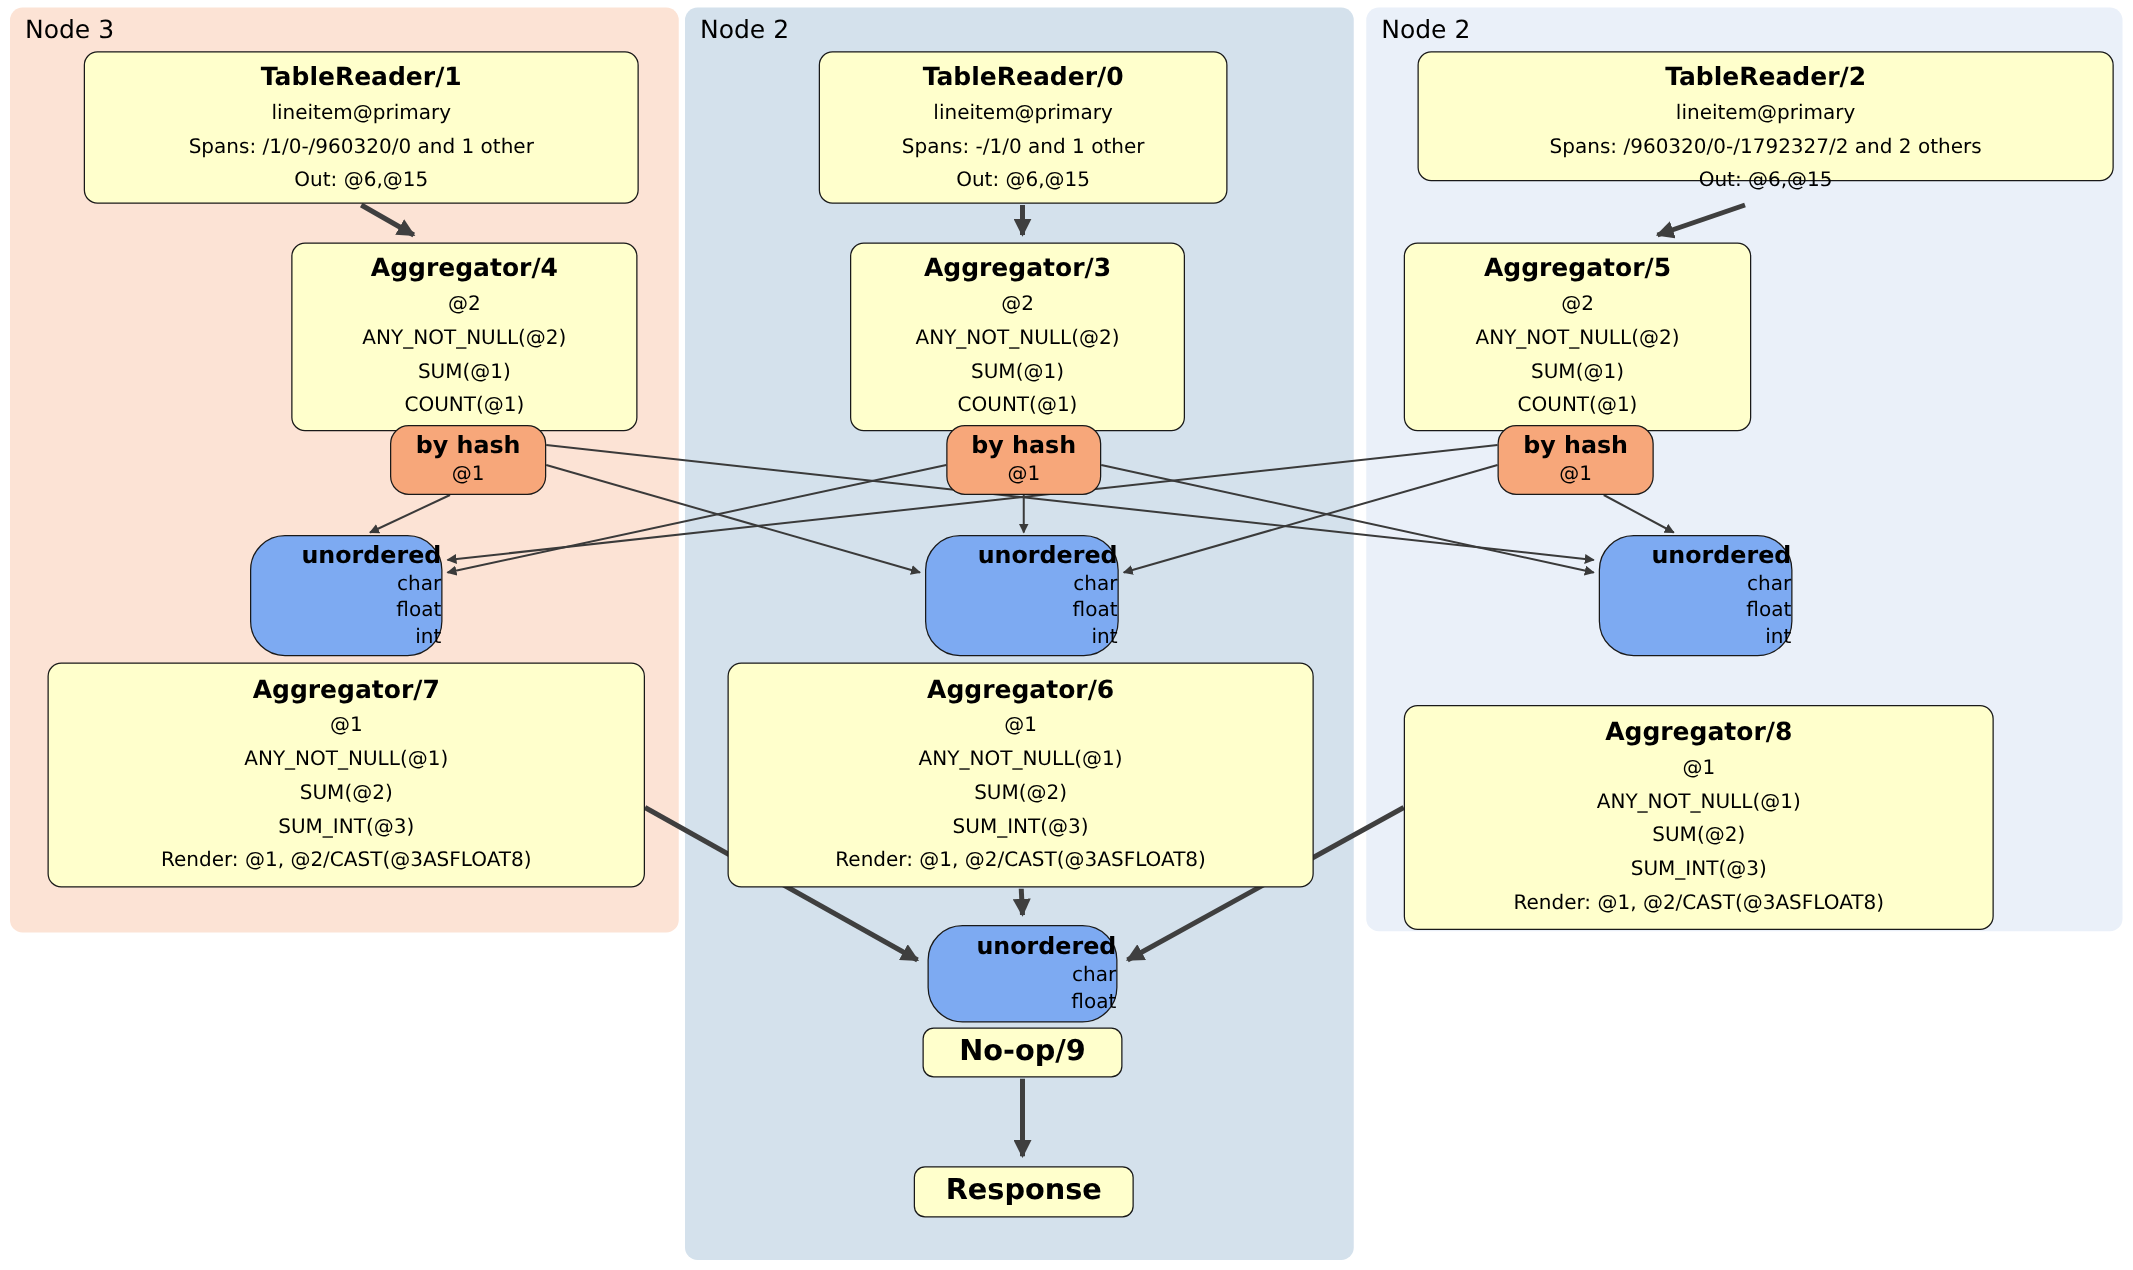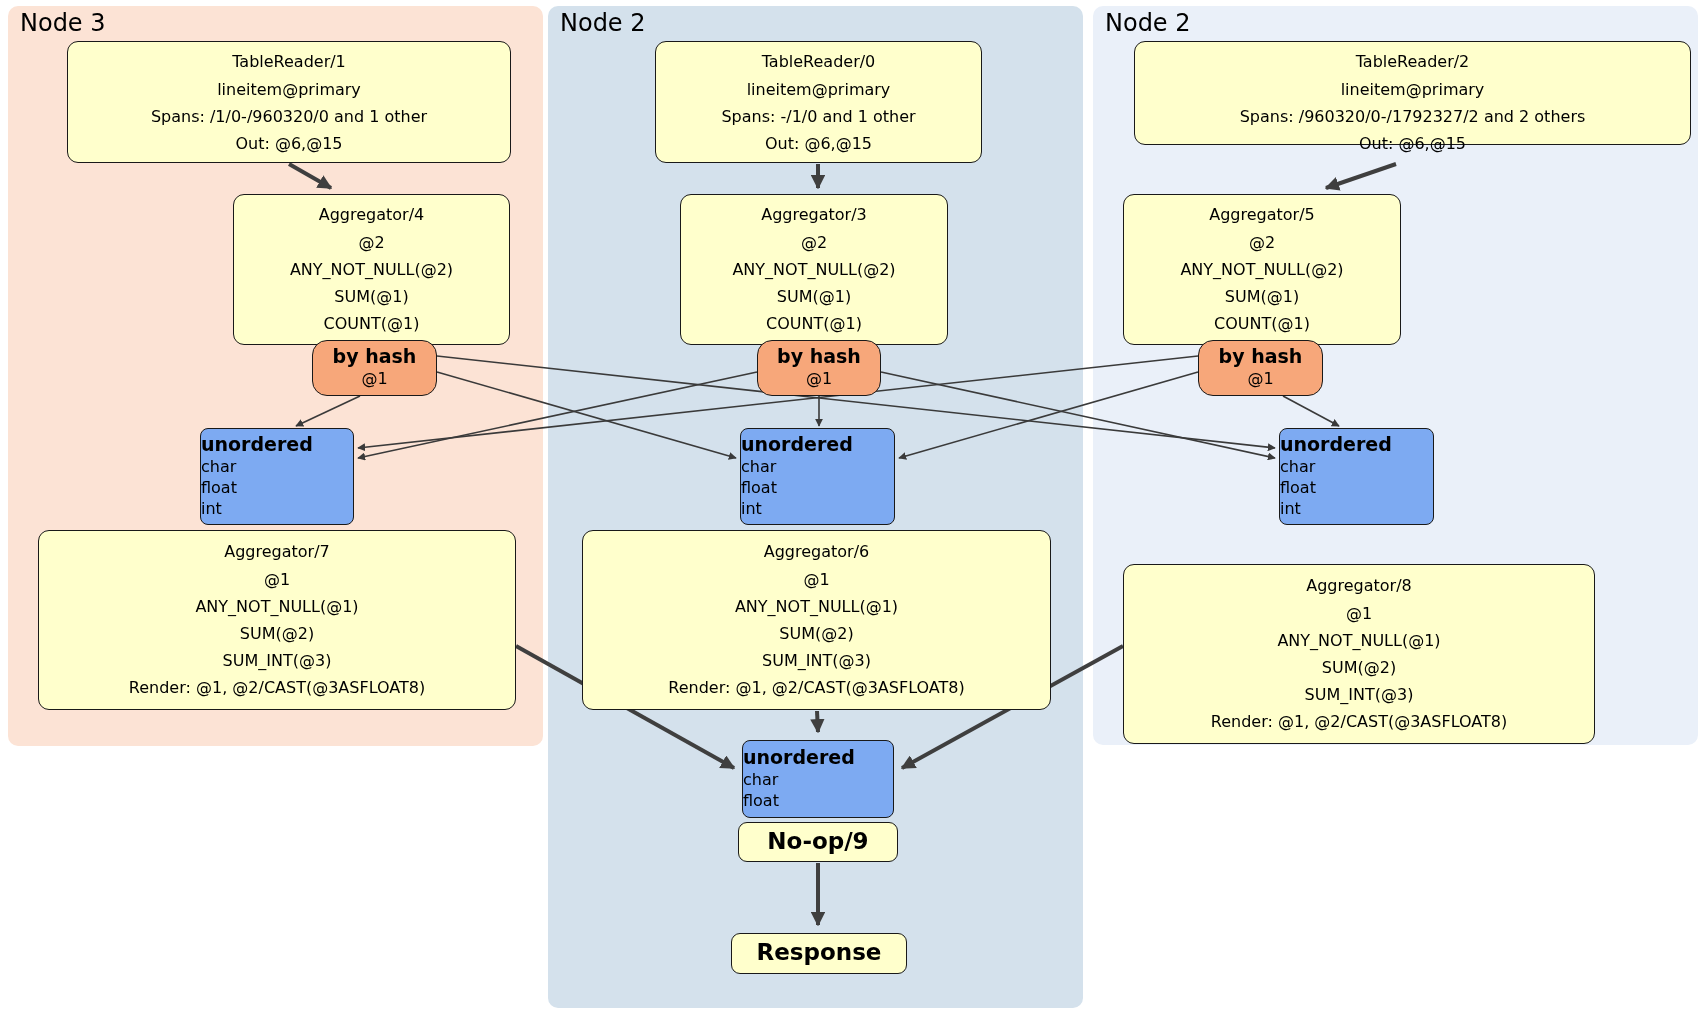--- a/index.html
+++ b/index.html
@@ -3,36 +3,36 @@
 <meta charset="utf-8">
 <style>
   html,body { margin:0; padding:0; background:#ffffff; }
   body { font-family:"DejaVu Sans","Liberation Sans",sans-serif; color:#000; }
   .canvas { position:relative; width:1706px; height:1016px; background:#fff; overflow:hidden; }
 
   .region { position:absolute; border-radius:10px; }
   .region-node3 { left:8px;    top:6px; width:535px; height:740px;  background:#fce3d5; }
   .region-node1 { left:548px;  top:6px; width:535px; height:1002px; background:#d4e1ec; }
   .region-node2 { left:1093px; top:6px; width:605px; height:739px;  background:#eaf0f9; }
-  .node-label { position:absolute; left:12px; top:4px; font-size:24px; line-height:26px; }
+  .node-label { position:absolute; left:12px; top:4px; font-size:20px; line-height:26px; }
 
   .edges { position:absolute; left:0; top:0; width:1706px; height:1016px; }
 
   .pbox { position:absolute; box-sizing:border-box; background:#ffffcc; border:1.6px solid #191919;
           border-radius:11px; text-align:center; padding:5px 8px; z-index:3; }
-  .pbox .t { font-size:16px; font-weight:normal; line-height:29px; white-space:nowrap; }
+  .pbox .t { font-size:20px; font-weight:bold; line-height:29px; white-space:nowrap; }
   .pbox .l { font-size:16px; line-height:27px; white-space:nowrap; }
 
   .router { position:absolute; box-sizing:border-box; background:#f7a77a; border:1.6px solid #191919;
             border-radius:15px; text-align:center; padding-top:3px; z-index:4; }
   .router .t { font-size:19px; font-weight:bold; line-height:24px; }
   .router .l { font-size:16px; line-height:21px; }
 
   .sync { position:absolute; box-sizing:border-box; background:#7daaf2; border:1.6px solid #191919;
-          border-radius:8px; text-align:left; padding-top:3px; z-index:4; }
+          border-radius:28px; text-align:right; padding-top:3px; z-index:4; }
   .sync .t { font-size:19px; font-weight:bold; line-height:24px; }
   .sync .l { font-size:16px; line-height:21px; }
 
   .smallbox { position:absolute; box-sizing:border-box; background:#ffffcc; border:1.6px solid #191919;
               border-radius:9px; text-align:center; padding:5px 4px; z-index:4; }
   .smallbox .t { font-size:23px; font-weight:bold; line-height:26px; white-space:nowrap; }
 </style>
 </head>
 <body>
 

